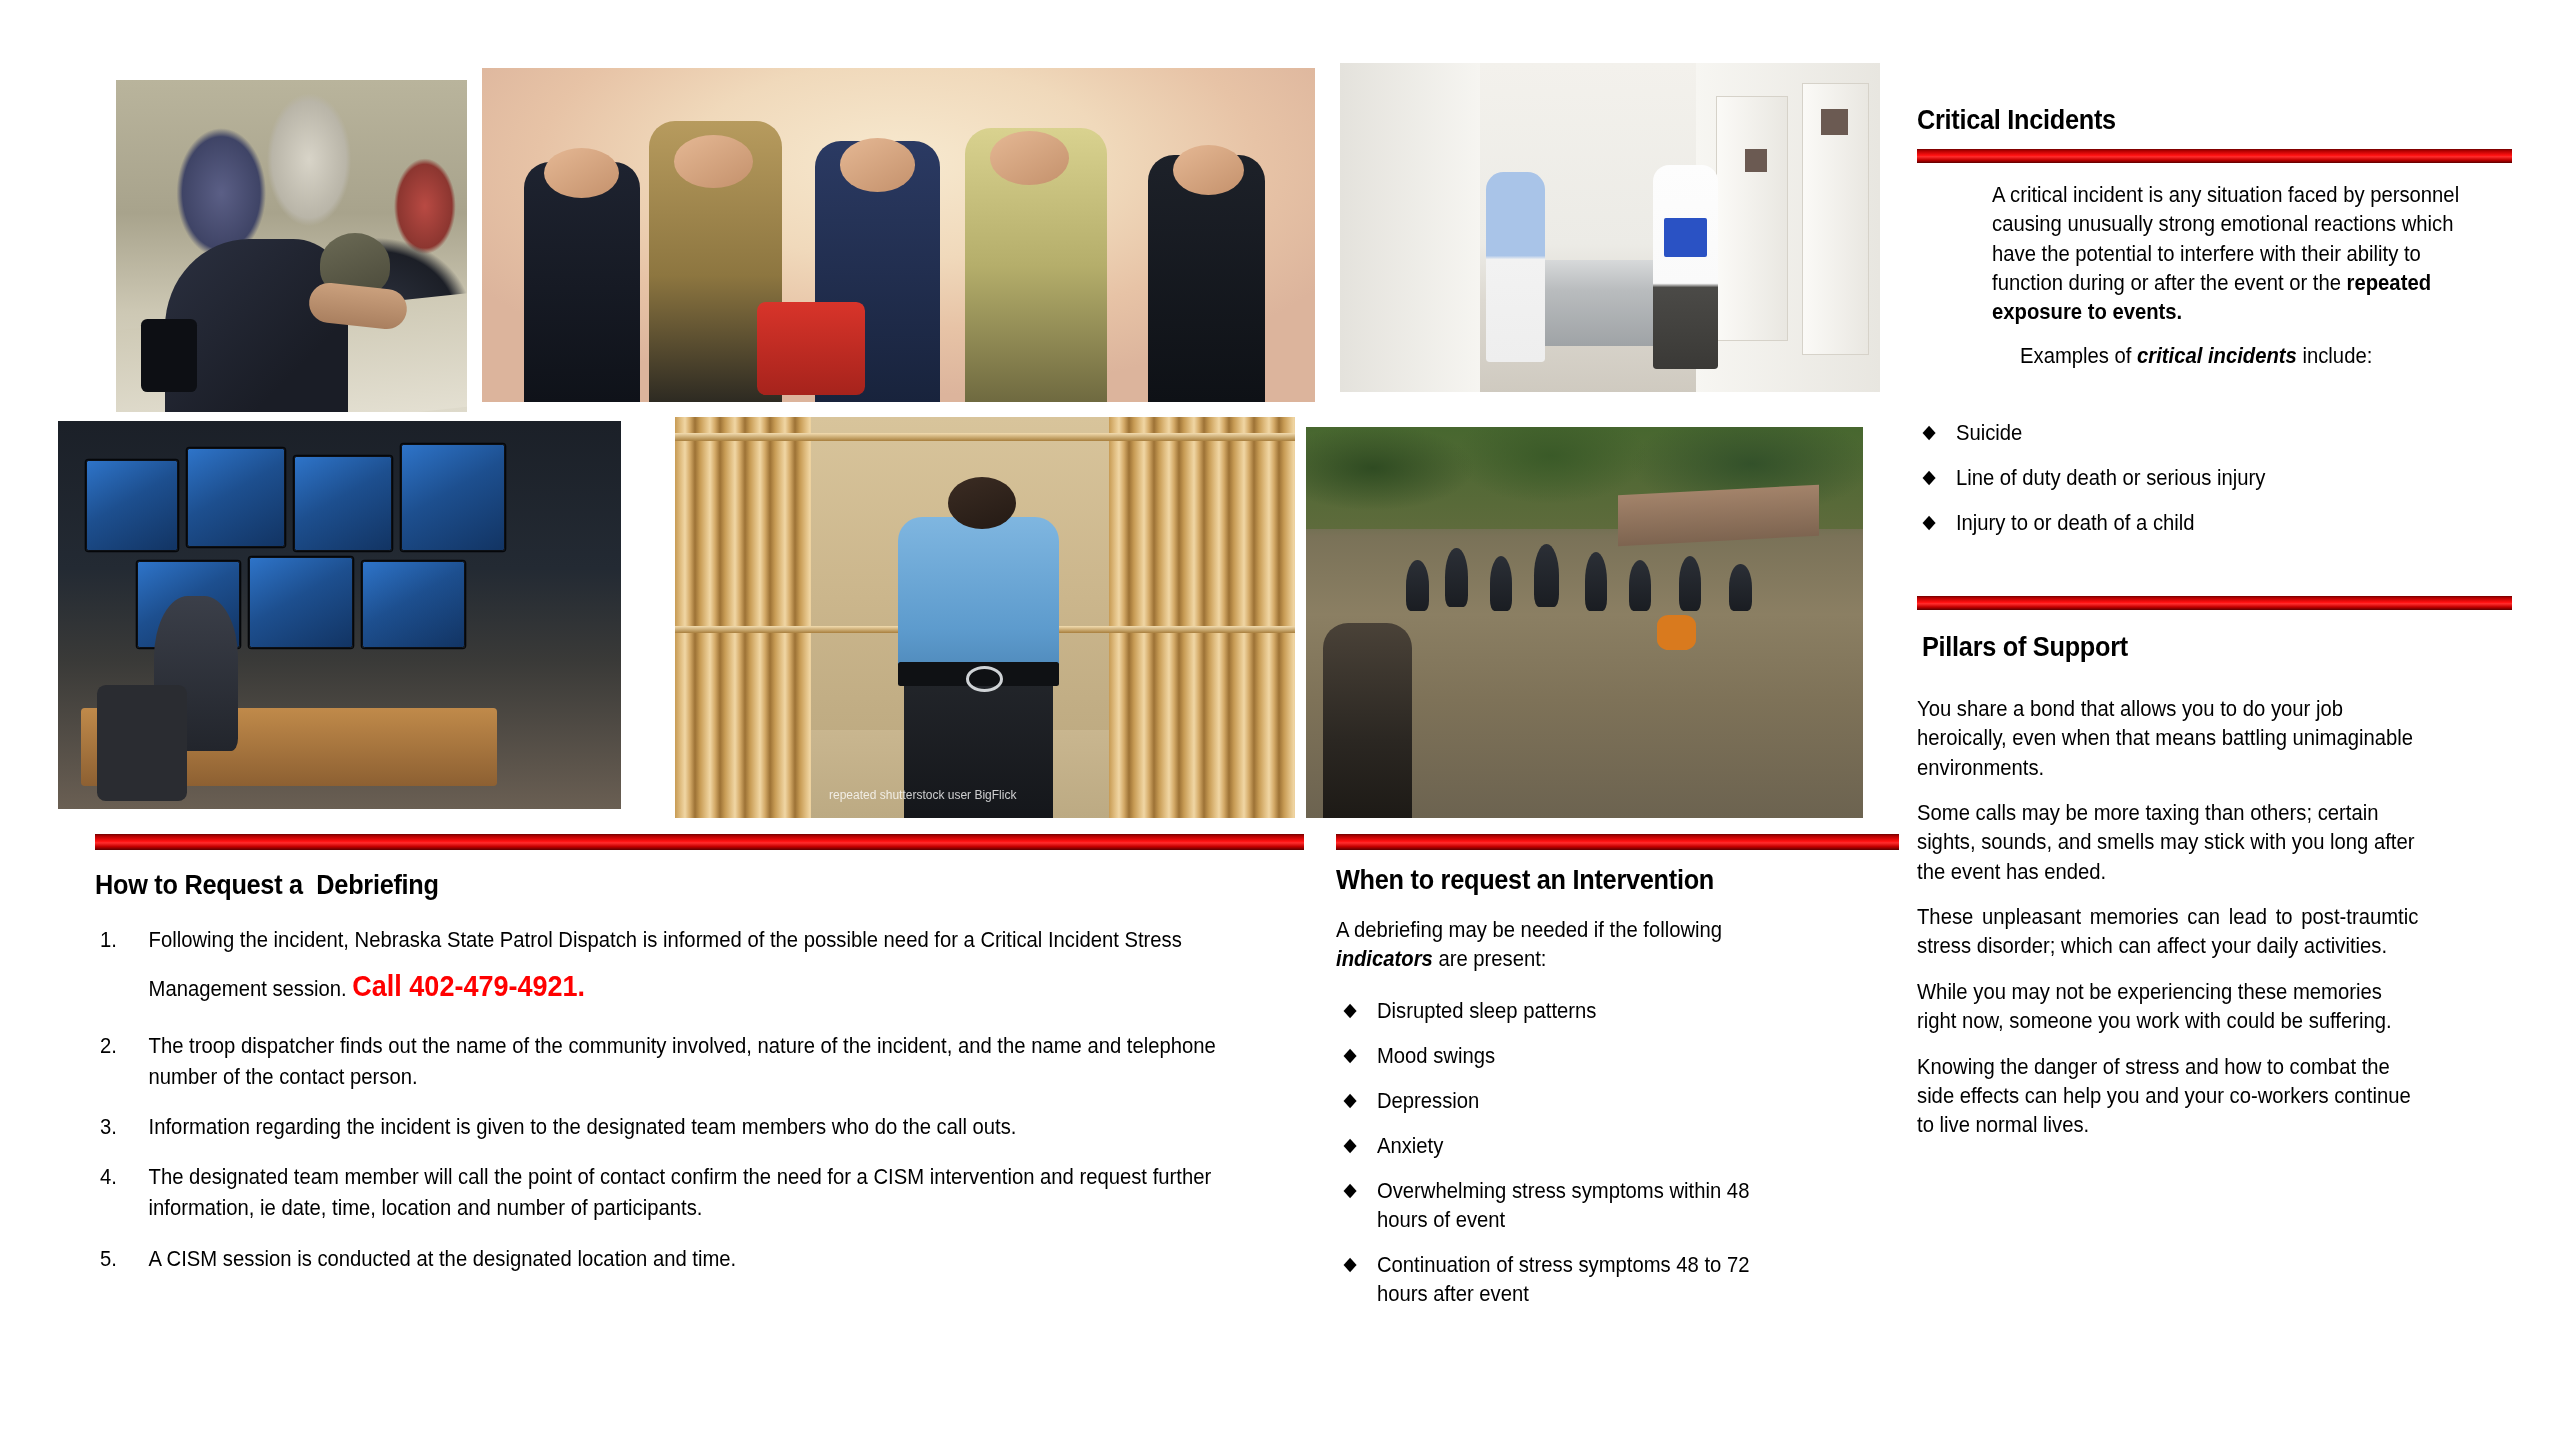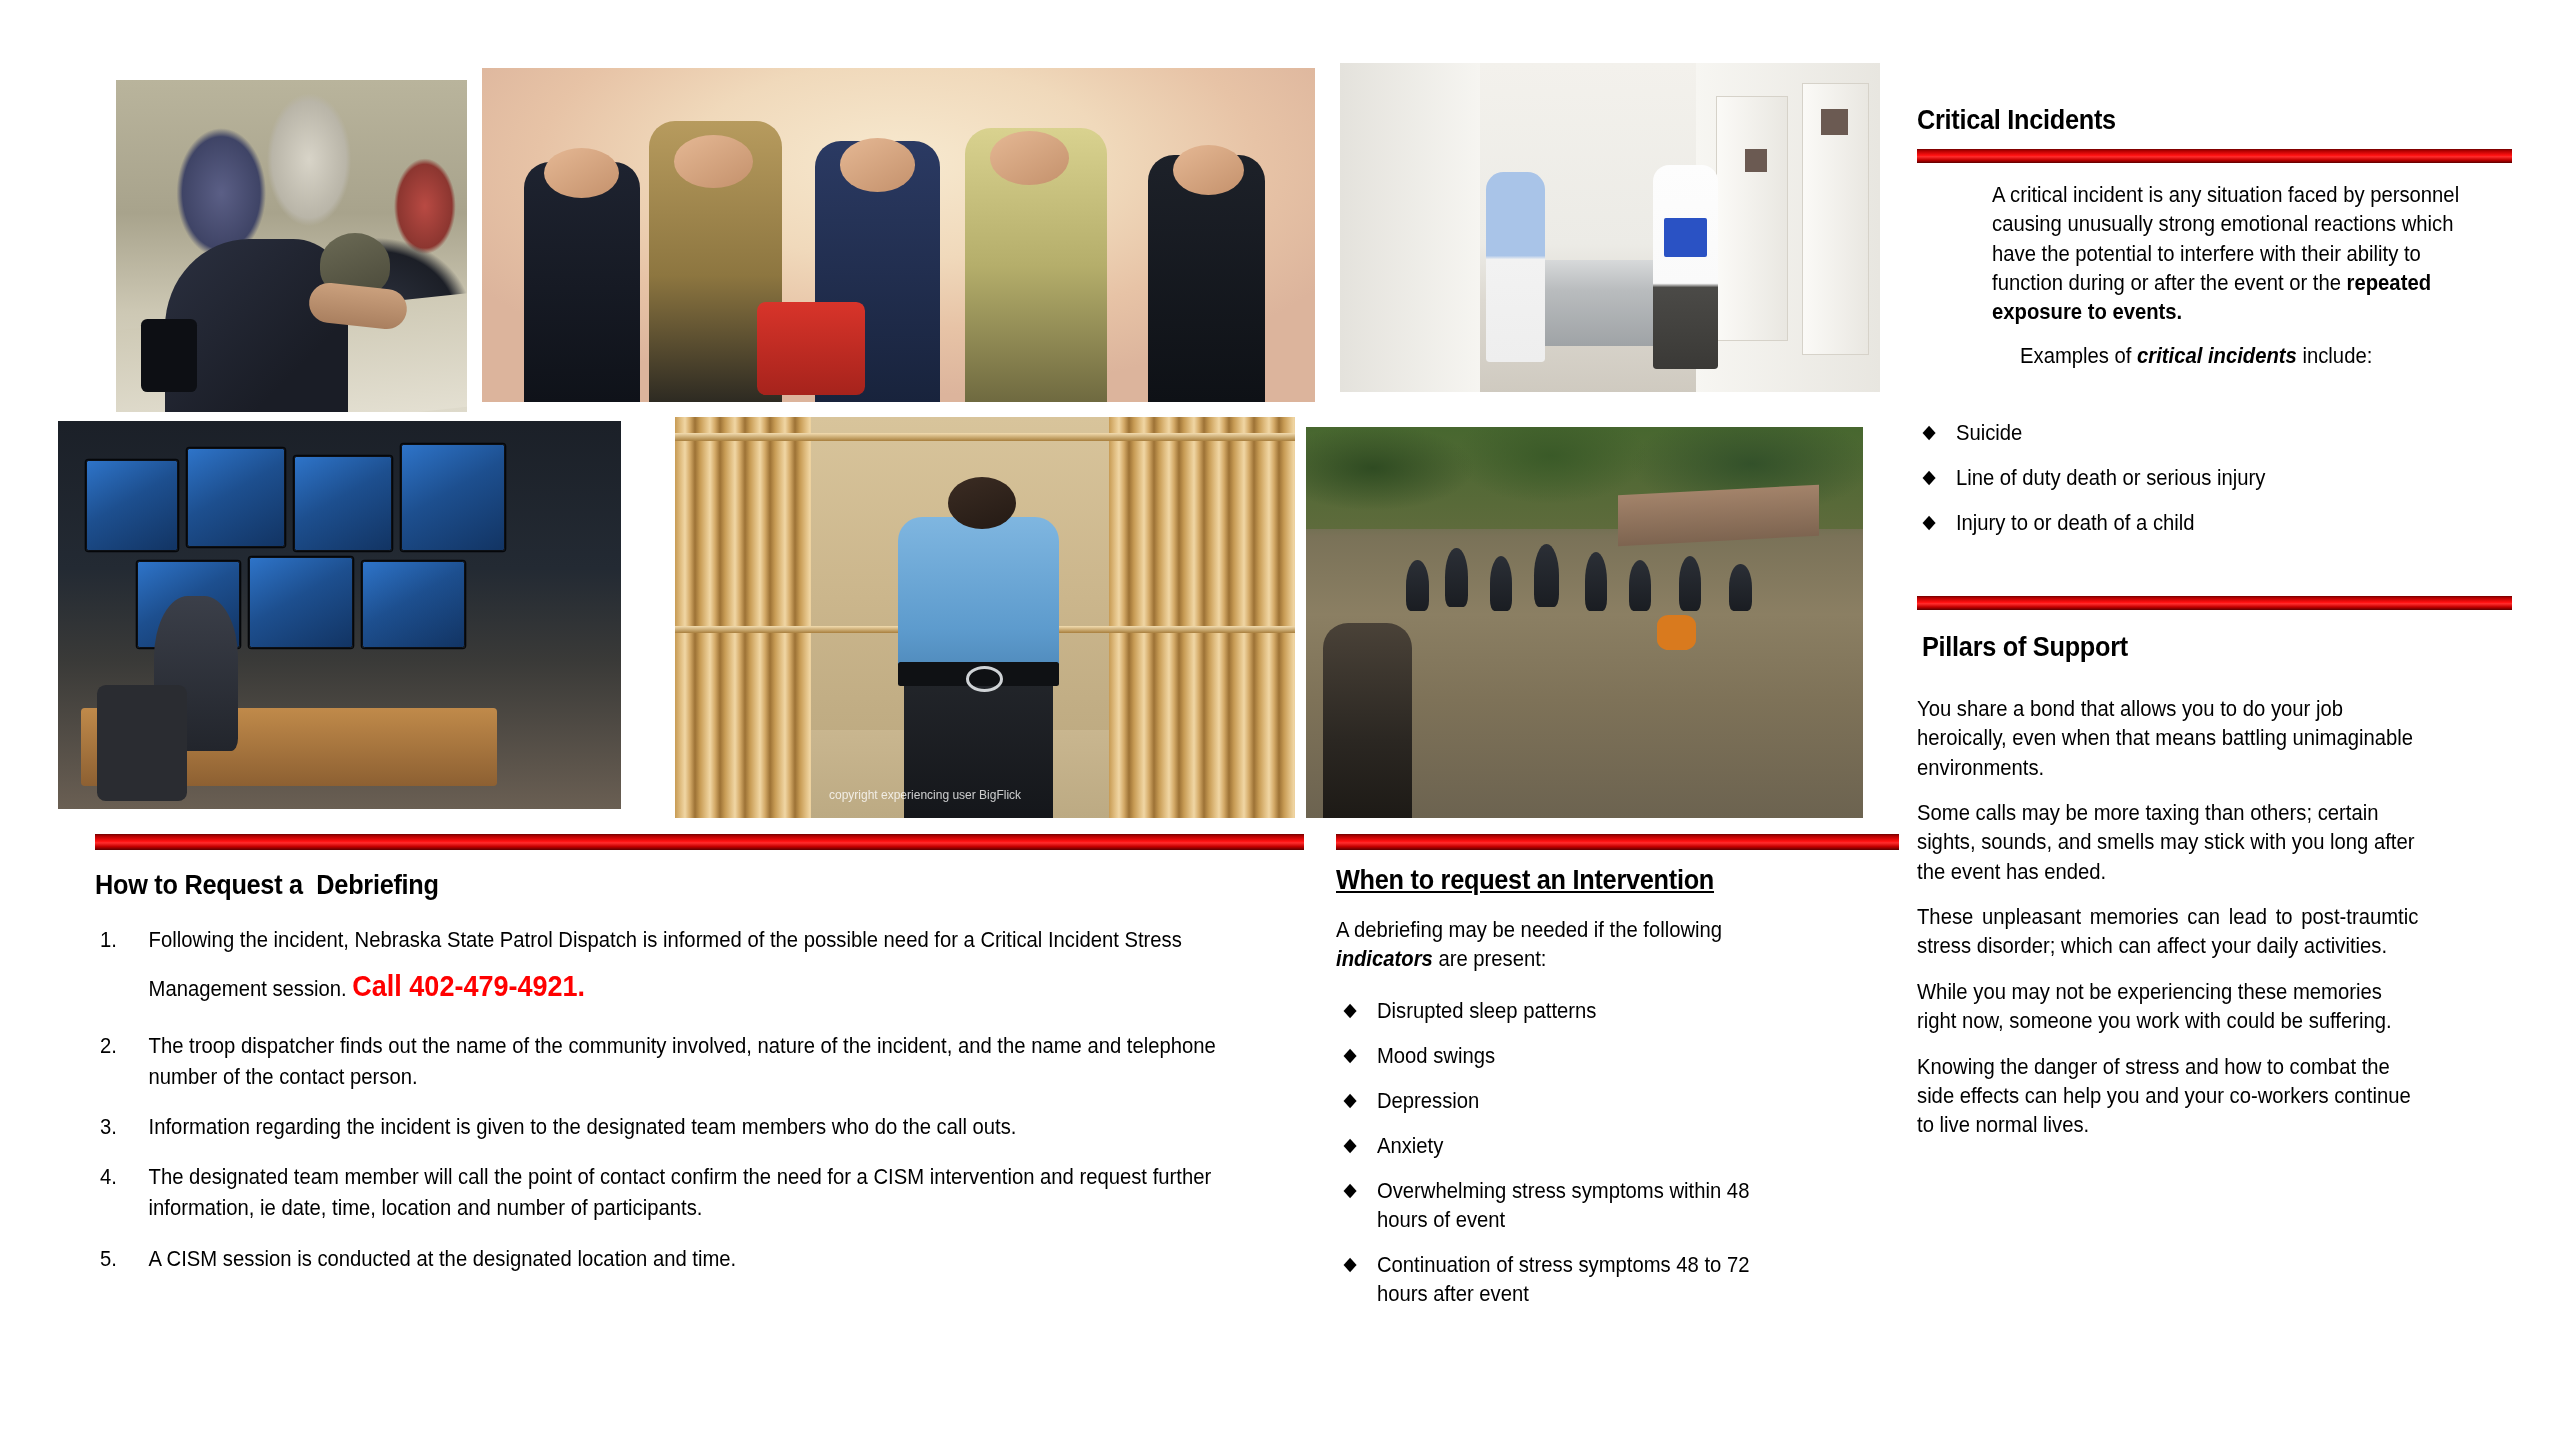--- a/index.html
+++ b/index.html
@@ -399,21 +399,21 @@
     <div class="bars" style="left:0;   width:22%;"></div>
     <div class="bars" style="right:0;  width:30%;"></div>
     <div class="hbar" style="top:4%;"></div>
     <div class="hbar" style="top:52%;"></div>
     <div class="guard-pants"></div>
     <div class="guard-body"></div>
     <div class="guard-belt"></div>
     <div class="cuffs"></div>
     <div class="guard-head"></div>
   </div>
-  <span class="wm" style="left:154px; bottom:16.3px;">copyright experiencing user BigFlick</span>
+  <span class="wm" style="left:154px; bottom:16.3px;">repeated shutterstock user BigFlick</span>
 </div>
 
 <div class="photo" id="ph-disaster" style="left:1306px; top:427px; width:557px; height:391px;">
   <div class="ph-inner">
     <div class="canopy"></div>
     <div class="roof"></div>
     <div class="rubble"></div>
     <div class="crowd" style="left:18%; top:34%; width:4%;  height:13%;"></div>
     <div class="crowd" style="left:25%; top:31%; width:4%;  height:15%;"></div>
     <div class="crowd" style="left:33%; top:33%; width:4%;  height:14%;"></div>
@@ -488,21 +488,21 @@
   <li style="line-height:1.38;">
     <span class="num">4.</span>
     <span>The designated team member will call the point of contact confirm the need for a CISM intervention and request further information, ie date, time, location and number of participants.</span>
   </li>
   <li style="line-height:1.38;">
     <span class="num">5.</span>
     <span>A CISM session is conducted at the designated location and time.</span>
   </li>
 </ol>
 
-<div class="abs" style="left:1336px; top:865px; width:563px;text-decoration:underline;">
+<div class="abs" style="left:1336px; top:865px; width:563px;">
   <div class="heading">When to request an Intervention</div>
 </div>
 
 <div class="abs" style="left:1336px; top:915px; width:495px;">
   <p class="body-txt" style="margin:0;"><span>A debriefing may be needed if the following </span><b><i>indicators</i></b><span> are present:</span></p>
 </div>
 
 <ul class="dia" style="position:absolute; left:1340px; top:997px; width:513px;">
   <li>
     <span class="bullet">◆</span>

